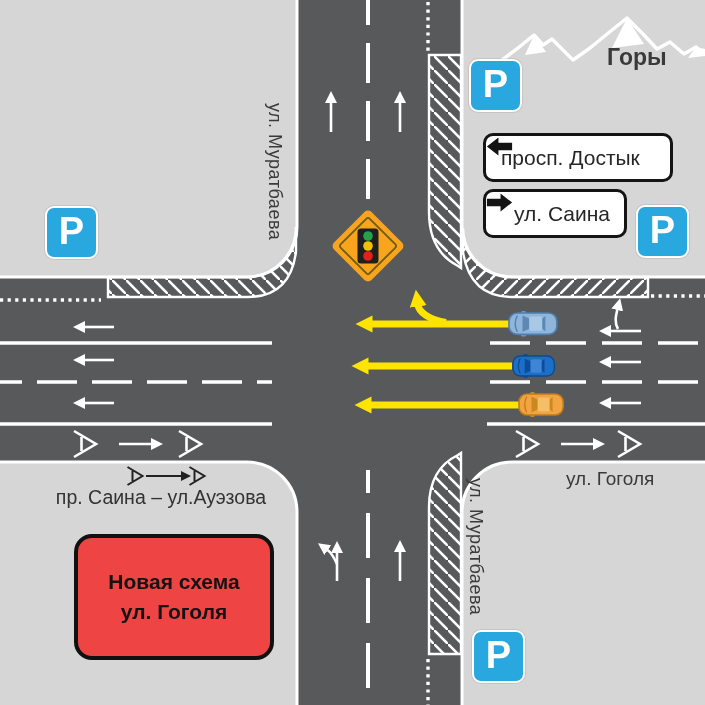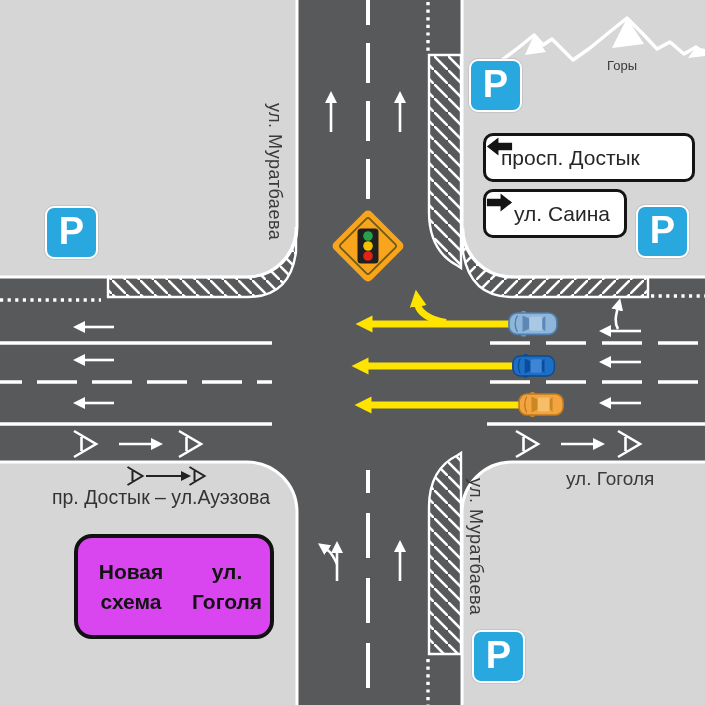--- a/index.html
+++ b/index.html
@@ -21,34 +21,34 @@
   .street-sign{
     position:absolute;box-sizing:border-box;background:#fff;
     border:3px solid #141414;border-radius:10px;
     display:flex;align-items:center;
     color:#262626;font-size:21px;white-space:nowrap;
   }
   .street-sign .txt{padding:0 4px;}
   .arrow-ico{flex:0 0 auto;}
   
   .notice{
-    position:absolute;left:74px;top:534px;width:200px;height:105px;box-sizing:border-box;
-    background:#d946ef;border:4px solid #111;border-radius:18px;
-    display:flex;flex-direction:row;align-items:center;justify-content:center;
+    position:absolute;left:74px;top:534px;width:200px;height:126px;box-sizing:border-box;
+    background:#ef4444;border:4px solid #111;border-radius:18px;
+    display:flex;flex-direction:column;align-items:center;justify-content:center;
     font-weight:bold;font-size:21px;line-height:30px;color:#131313;text-align:center;
   }
   
   .lbl{position:absolute;color:#3a3a3a;}
   .lbl-vert{writing-mode:vertical-rl;text-orientation:mixed;font-size:18px;letter-spacing:0.5px;}
   #lbl-murat-top{left:264px;top:103px;}
   #lbl-murat-bottom{left:465px;top:478px;}
   #lbl-gogol{left:566px;top:468px;font-size:19px;}
-  #lbl-gory{left:607px;top:58px;font-size:13px;}
+  #lbl-gory{left:607px;top:44px;font-size:23px;font-weight:bold;}
   #lbl-busroute{left:40px;top:486px;width:242px;text-align:center;font-size:19.5px;color:#333;}
-  #sign-dostyk{left:483px;top:133px;width:212px;height:49px;padding-left:11px;}
+  #sign-dostyk{left:483px;top:133px;width:190px;height:49px;padding-left:11px;}
   #sign-saina{left:483px;top:189px;width:144px;height:49px;padding-left:24px;}
 </style>
 </head>
 <body>
 
 <div id="stage">
 
   <svg width="705" height="705" viewBox="0 0 705 705">
     <defs>
       <pattern id="hB" patternUnits="userSpaceOnUse" width="14" height="14">
@@ -211,15 +211,15 @@
 
   <div class="notice">
     <span>Новая схема</span>
     <span>ул. Гоголя</span>
   </div>
 
   <div class="lbl lbl-vert" id="lbl-murat-top">ул. Муратбаева</div>
   <div class="lbl lbl-vert" id="lbl-murat-bottom">ул. Муратбаева</div>
   <div class="lbl" id="lbl-gogol">ул. Гоголя</div>
   <div class="lbl" id="lbl-gory">Горы</div>
-  <div class="lbl" id="lbl-busroute">пр. Достык – ул.Ауэзова</div>
+  <div class="lbl" id="lbl-busroute">пр. Саина – ул.Ауэзова</div>
 
 </div>
 
 </body></html>

